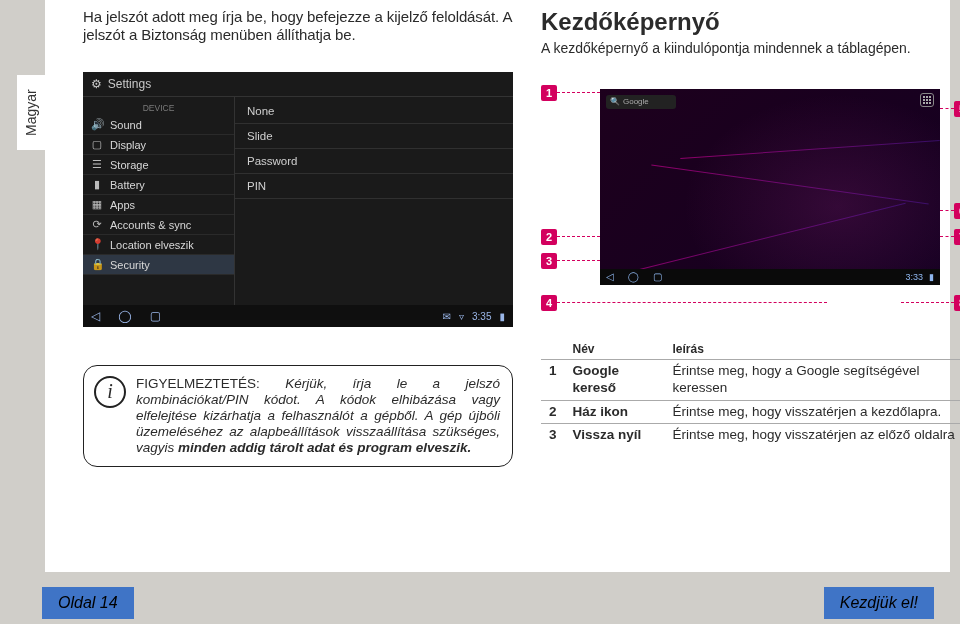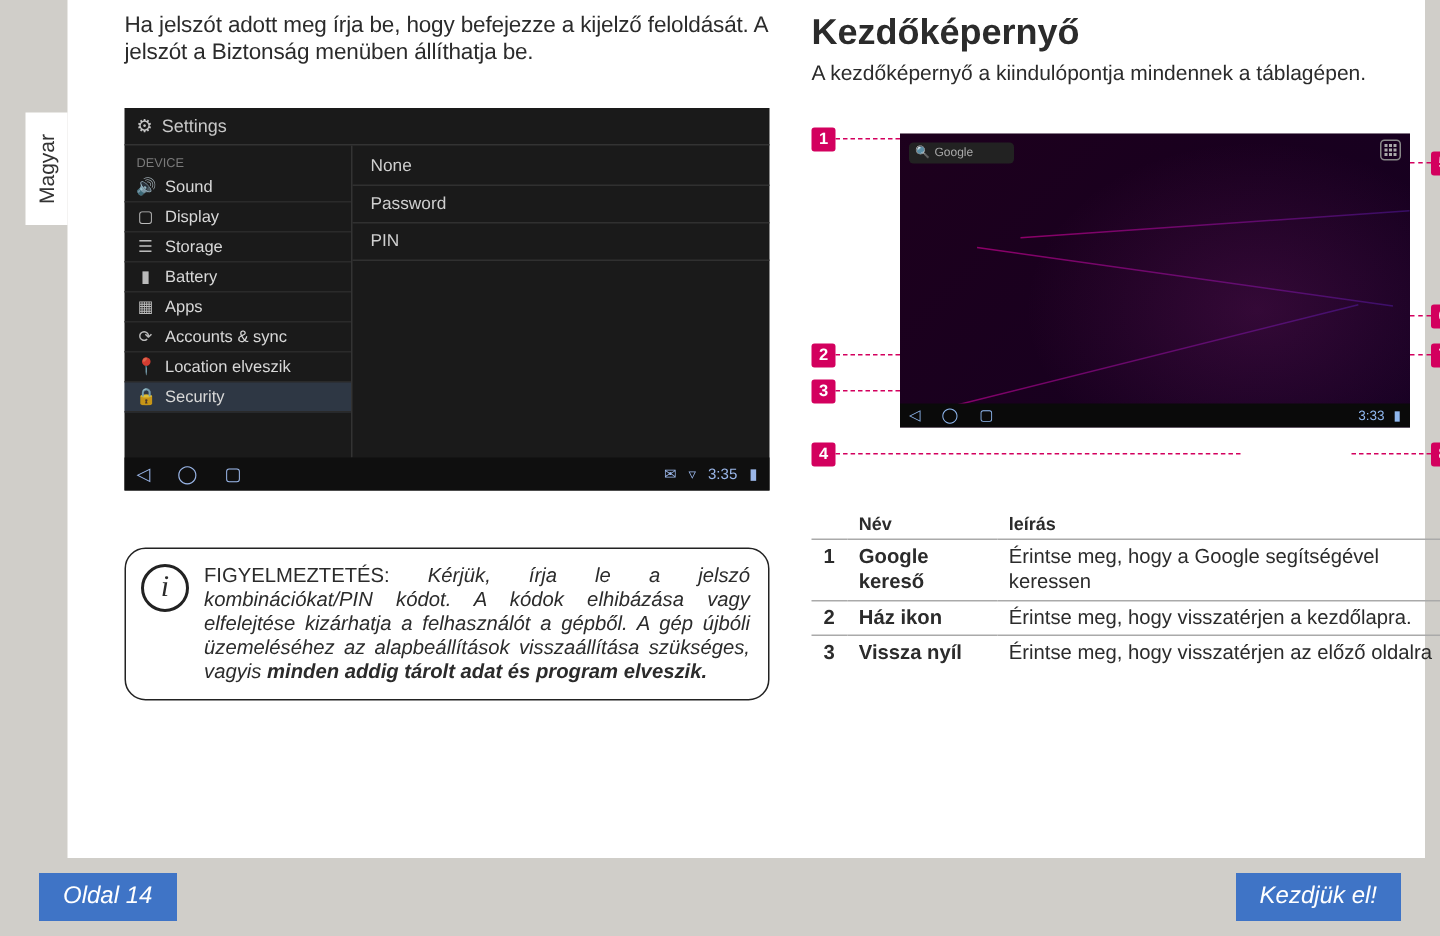--- a/index.html
+++ b/index.html
@@ -69,21 +69,21 @@
     padding: 5px 8px;
     border-bottom: 1px solid #333;
     font-size: 12px;
   }
   .shot-body { display: flex; flex: 1; min-height: 0; }
   .shot-left {
     width: 152px;
     border-right: 1px solid #333;
     padding-top: 2px;
   }
-  .shot-left .sect-label { font-size: 8.5px; color: #7a7a7a; padding: 4px 8px 2px; }
+  .shot-left .sect-label { font-size: 8.5px; color: #7a7a7a; padding: 4px 8px 2px; text-align: center; }
   .shot-left .item {
     display: flex; align-items: center; gap: 7px;
     padding: 3px 8px; font-size: 11px; color: #d8d8d8;
     border-bottom: 1px solid #2a2a2a;
   }
   .shot-left .item.sel { background: rgba(120,160,220,0.22); }
   .shot-left .item .ico { width: 12px; text-align: center; opacity: 0.85; font-size: 11px; }
   .shot-right { flex: 1; padding: 2px 0; }
   .shot-right .opt {
     padding: 6px 12px;
@@ -233,25 +233,25 @@
     padding: 3px 8px;
     vertical-align: top;
     line-height: 1.25;
   }
   .key-table td:first-child { text-align: center; font-weight: bold; }
   .key-table td:nth-child(2) { font-weight: bold; }
 
   
   .footer {
     position: absolute;
-    left: 0; right: 0; bottom: 0;
+    left: 16px; right: 0; bottom: 0;
     height: 42px;
-    display: flex; justify-content: space-between;
+    display: flex; align-items: center; justify-content: space-between;
     padding: 0 26px;
-    color: #ffffff;
+    color: #000000;
     font-size: 16px;
     font-style: italic;
   }
   .footer .blk {
     background: #3f74c6;
     height: 32px;
     display: flex; align-items: center;
     padding: 0 16px;
   }
 </style>
@@ -302,20 +302,21 @@
                 <span class="ico">📍</span>
                 <span>Location elveszik</span>
               </div>
             <div class="item sel">
                 <span class="ico">🔒</span>
                 <span>Security</span>
               </div>
           </div>
           <div class="shot-right">
             <div class="opt">None</div>
+            <div class="opt">Slide</div>
             <div class="opt">Password</div>
             <div class="opt">PIN</div>
           </div>
         </div>
         <div class="shot-navbar">
           <div class="navicons">
             <span>◁</span>
             <span>◯</span>
             <span>▢</span>
           </div>

